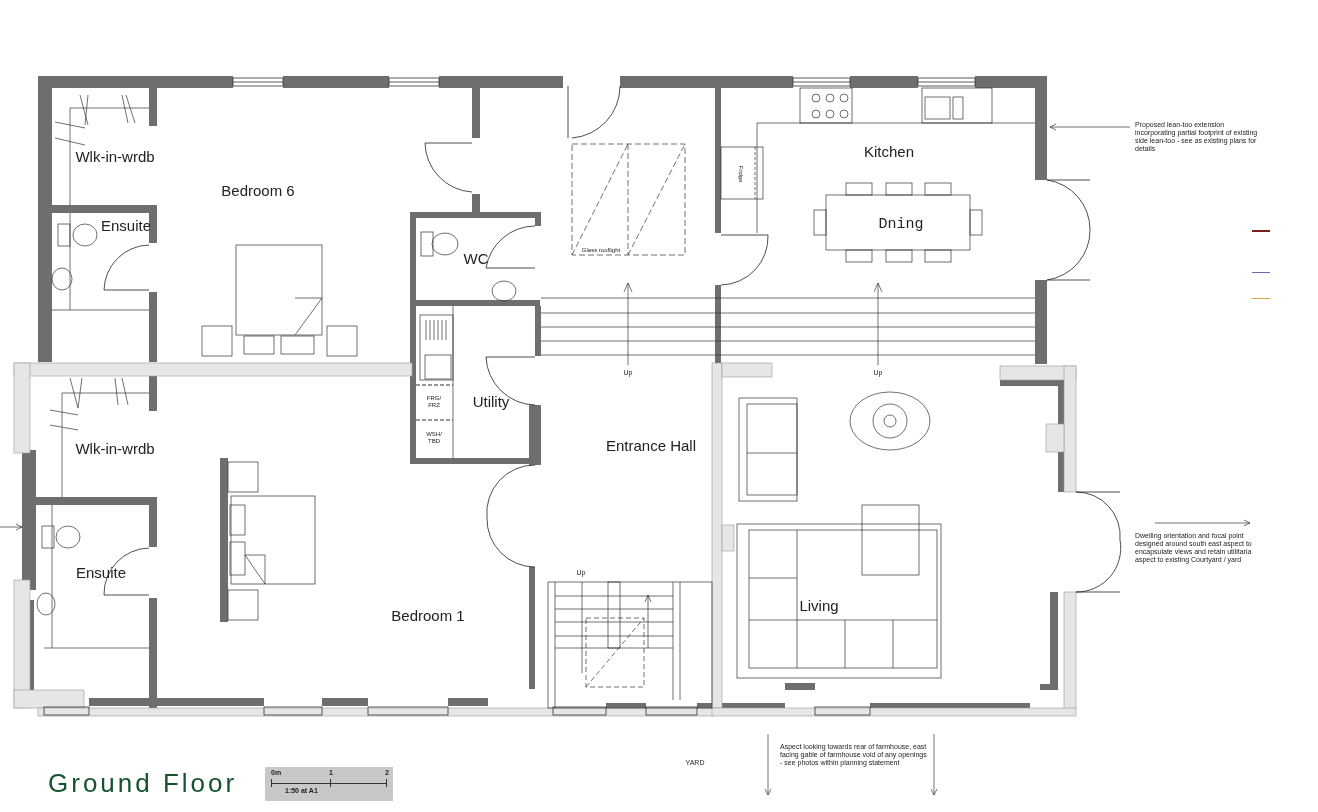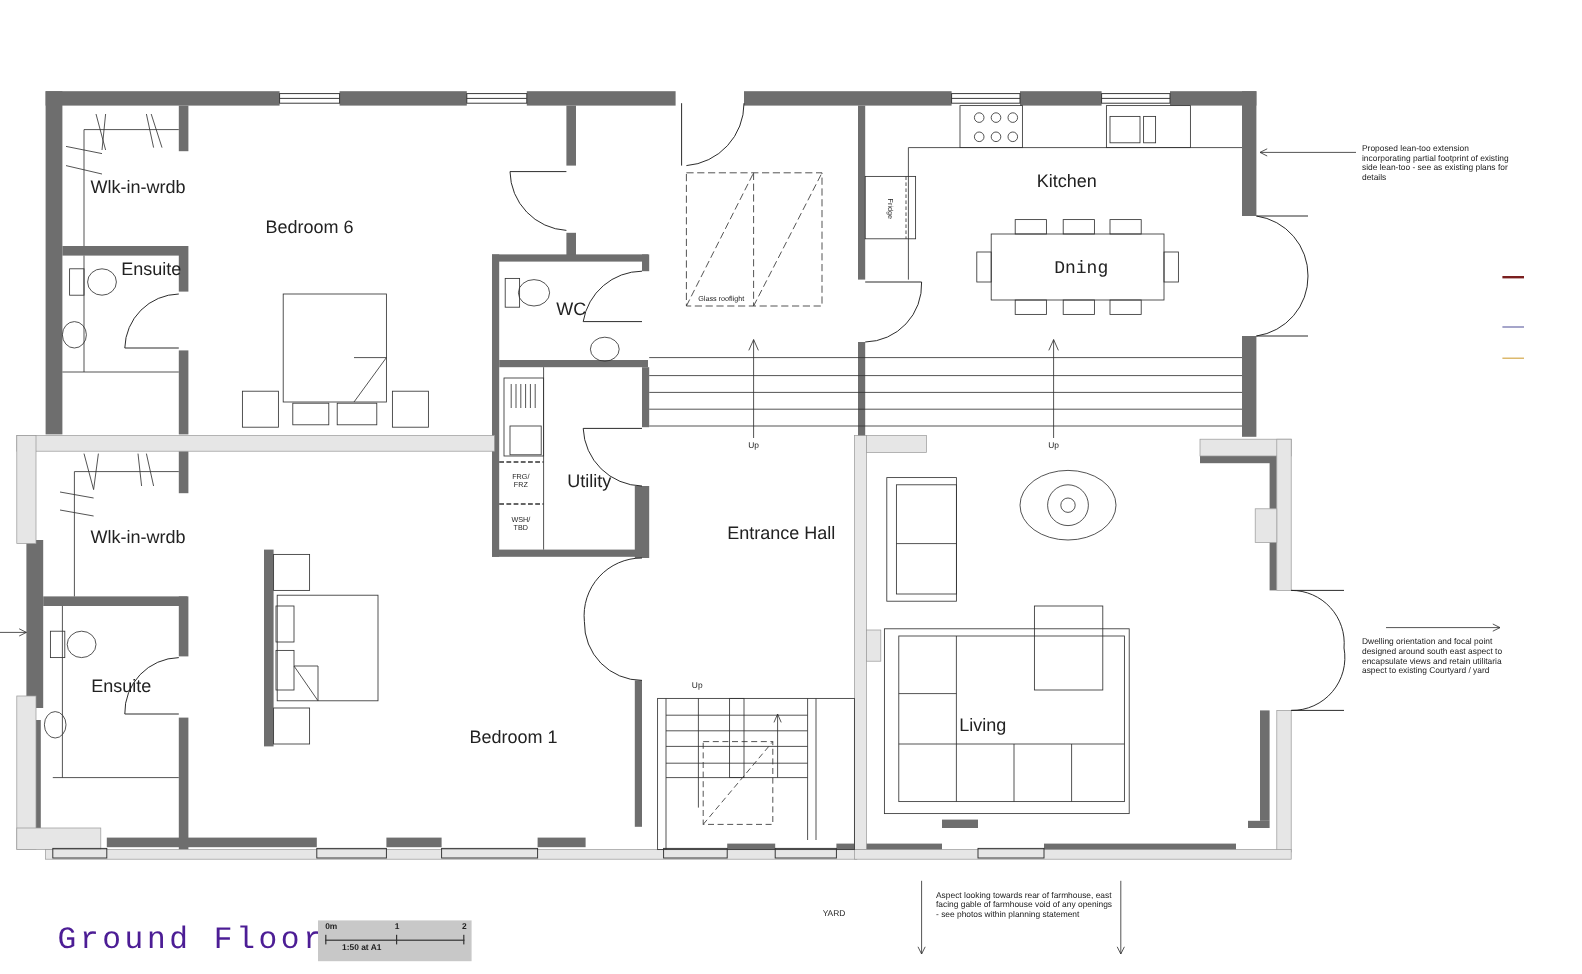--- a/index.html
+++ b/index.html
@@ -1,21 +1,21 @@
 <!DOCTYPE html>
 <html><head>
 <meta charset="utf-8">
 <style>
   html, body { margin: 0; padding: 0; background: #ffffff; }
   body { width: 1318px; height: 812px; position: relative; overflow: hidden; font-family: "Liberation Sans", sans-serif; }
   #plan { position: absolute; left: 0; top: 0; }
   .room-label { position: absolute; font-size: 15px; color: #222; white-space: nowrap; transform: translate(-50%, -50%); }
   .small-label { font-size: 6px; }
   .note { position: absolute; font-size: 7px; line-height: 8px; color: #222; width: 170px; }
-  .title { position: absolute; left: 48px; top: 768px; font-size: 26px; letter-spacing: 3px; color: #4c1d95; font-family: Liberation Mono, monospace; }
+  .title { position: absolute; left: 48px; top: 768px; font-size: 26px; letter-spacing: 3px; color: #14532d; }
   .scalebar { position: absolute; left: 265px; top: 767px; width: 128px; height: 34px; background: #c8c8c8; }
   .scalebar .tick-label { position: absolute; top: 2px; font-size: 7px; font-weight: bold; color: #222; }
   .scalebar .scale-text { position: absolute; left: 20px; top: 20px; font-size: 7px; font-weight: bold; color: #222; }
   .scalebar .line { position: absolute; left: 6px; right: 6px; top: 16px; height: 1px; background: #333; }
   .scalebar .tick { position: absolute; top: 12px; width: 1px; height: 8px; background: #333; }
   .rotated { transform: translate(-50%, -50%) rotate(90deg); }
   .legend-swatch { position: absolute; width: 18px; height: 2px; }
 </style>
 </head>
 <body>

